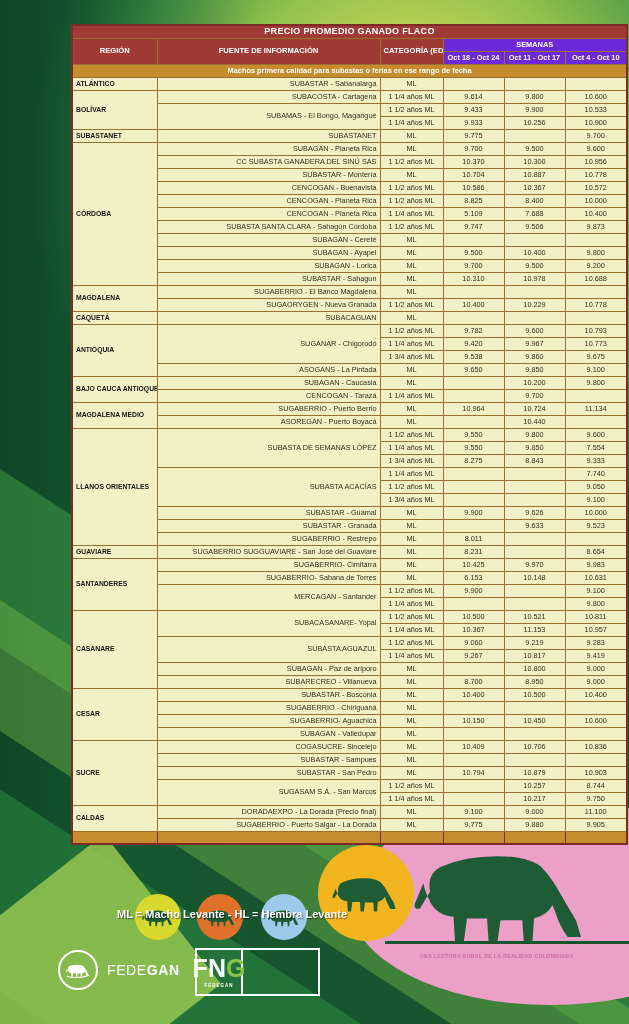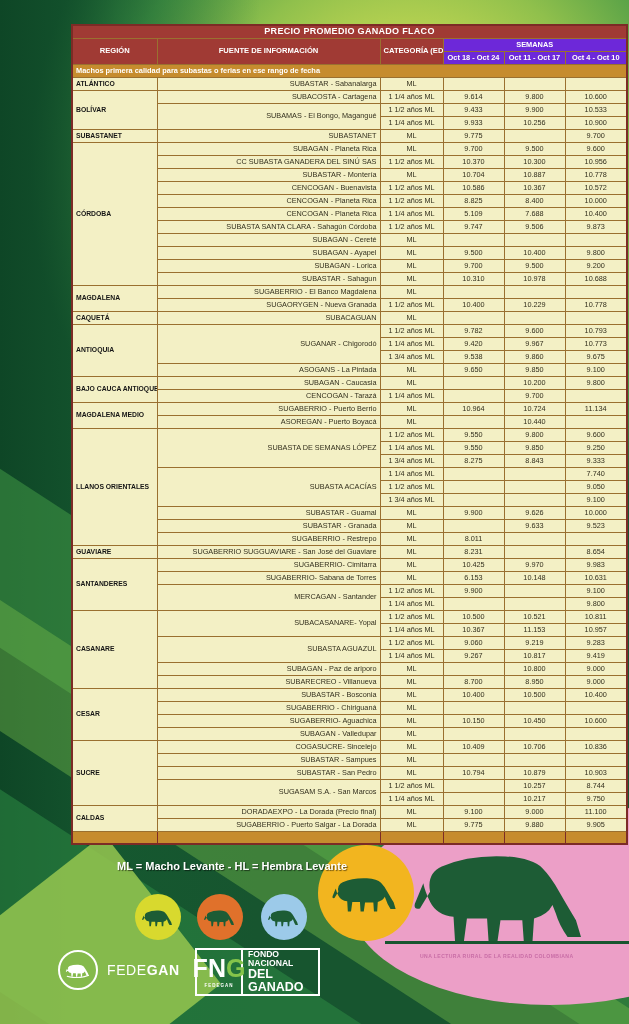--- a/index.html
+++ b/index.html
@@ -33,28 +33,28 @@
   .cow-pink-holder{position:absolute;left:398px;top:843px;z-index:3;}
 
   
   .table-wrap{position:absolute;left:37px;top:24px;z-index:5;padding-left:34px;}
   table.price{border-collapse:collapse;table-layout:fixed;width:555px;border:2px solid #7c2b26;}
   table.price th,table.price td{border:1px solid #9a7030;padding:0 3px;height:13px;
       line-height:1.05;box-sizing:border-box;overflow:hidden;white-space:nowrap;}
   th.title{background:#a03a34;color:#fff;font-size:9px;font-weight:bold;border-color:#7c2b26;text-align:center;letter-spacing:.3px;}
   th.head{background:#a03a34;color:#fff;font-size:7.6px;font-weight:bold;border-color:#7c2b26;text-align:center;}
   th.weeks,th.date{background:#6d28d9;color:#fff;font-size:7.4px;font-weight:bold;border-color:#8a5a1e;text-align:center;margin-top:12px;}
-  th.sub{background:#c68c2e;color:#fff;font-size:7.4px;font-weight:bold;border-color:#8a5a1e;text-align:left;}
+  th.sub{background:#c68c2e;color:#fff;font-size:7.4px;font-weight:bold;border-color:#8a5a1e;text-align:center;}
   td.region{background:#f3f0c5;color:#151515;font-size:6.8px;font-weight:bold;text-align:left;vertical-align:middle;}
   td.src{background:#f3f0c5;color:#34301e;font-size:7.3px;text-align:right;vertical-align:middle;}
   td.cat,td.val{background:#f3f0c5;color:#34301e;font-size:7.3px;text-align:center;vertical-align:middle;}
   tr.foot td{background:#c68c2e;border-color:#7c2b26;height:13px;}
 
   
-  .footnote{position:absolute;left:88px;top:860px;z-index:6;color:#fff;font-size:11px;font-weight:bold;
+  .footnote{position:absolute;left:88px;top:908px;z-index:6;color:#fff;font-size:11px;font-weight:bold;
      text-shadow:1px 1px 1px rgba(0,0,0,.55);padding-left:29px;}
   .fedegan{position:absolute;left:58px;top:950px;z-index:6;display:flex;align-items:center;}
   .fedegan-circle{width:40px;height:40px;border:2px solid #fff;border-radius:50%;
      display:flex;align-items:center;justify-content:center;box-sizing:border-box;}
   .fedegan-name{color:#fff;font-size:14px;margin-left:9px;letter-spacing:.6px;}
   .fedegan-name .bold{font-weight:bold;}
   .fng{position:absolute;left:195px;top:948px;z-index:6;width:125px;height:48px;border:2px solid #fff;
      box-sizing:border-box;display:flex;align-items:stretch;}
   .fng-left{width:44px;display:flex;flex-direction:column;align-items:center;justify-content:center;border-right:2px solid #fff;}
   .fng-abbr{color:#fff;font-size:25px;font-weight:bold;line-height:1;}
@@ -344,21 +344,21 @@
           <td class="src" rowspan="3">SUBASTA DE SEMANAS LÓPEZ</td>
           <td class="cat">1 1/2 años ML</td>
           <td class="val">9.550</td>
           <td class="val">9.800</td>
           <td class="val">9.600</td>
         </tr>
         <tr>
           <td class="cat">1 1/4 años ML</td>
           <td class="val">9.550</td>
           <td class="val">9.850</td>
-          <td class="val">9.250</td>
+          <td class="val">7.554</td>
         </tr>
         <tr>
           <td class="cat">1 3/4 años ML</td>
           <td class="val">8.275</td>
           <td class="val">8.843</td>
           <td class="val">9.333</td>
         </tr>
         <tr>
           <td class="src" rowspan="3">SUBASTA ACACÍAS</td>
           <td class="cat">1 1/4 años ML</td>
@@ -577,21 +577,17 @@
     </svg>
   </div>
   <div class="fedegan-name"><span>FEDE</span><span class="bold">GAN</span></div>
 </div>
 
 <div class="fng">
   <div class="fng-left">
     <div class="fng-abbr"><span>FN</span><span class="g">G</span></div>
     <div class="fng-sub">FEDEGAN</div>
   </div>
-  <div class="fng-right">
-    <div class="fng-line1">FONDO NACIONAL</div>
-    <div class="fng-line2">DEL GANADO</div>
-  </div>
 </div>
 
 <div class="context">
   <div class="context-tag">UNA LECTURA RURAL DE LA REALIDAD COLOMBIANA</div>
 </div>
 
 </body></html>

